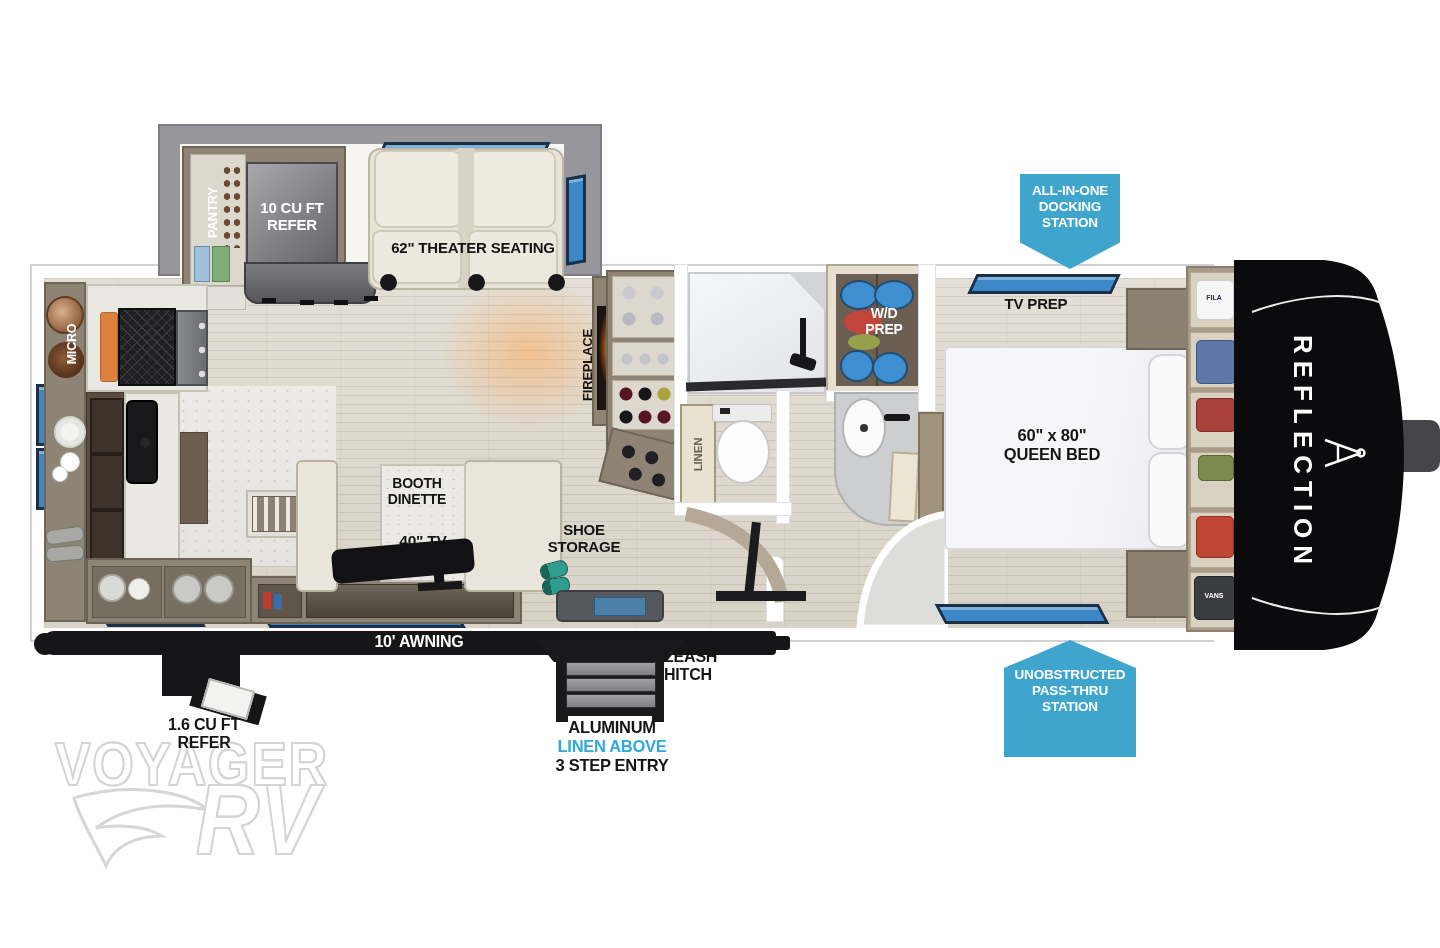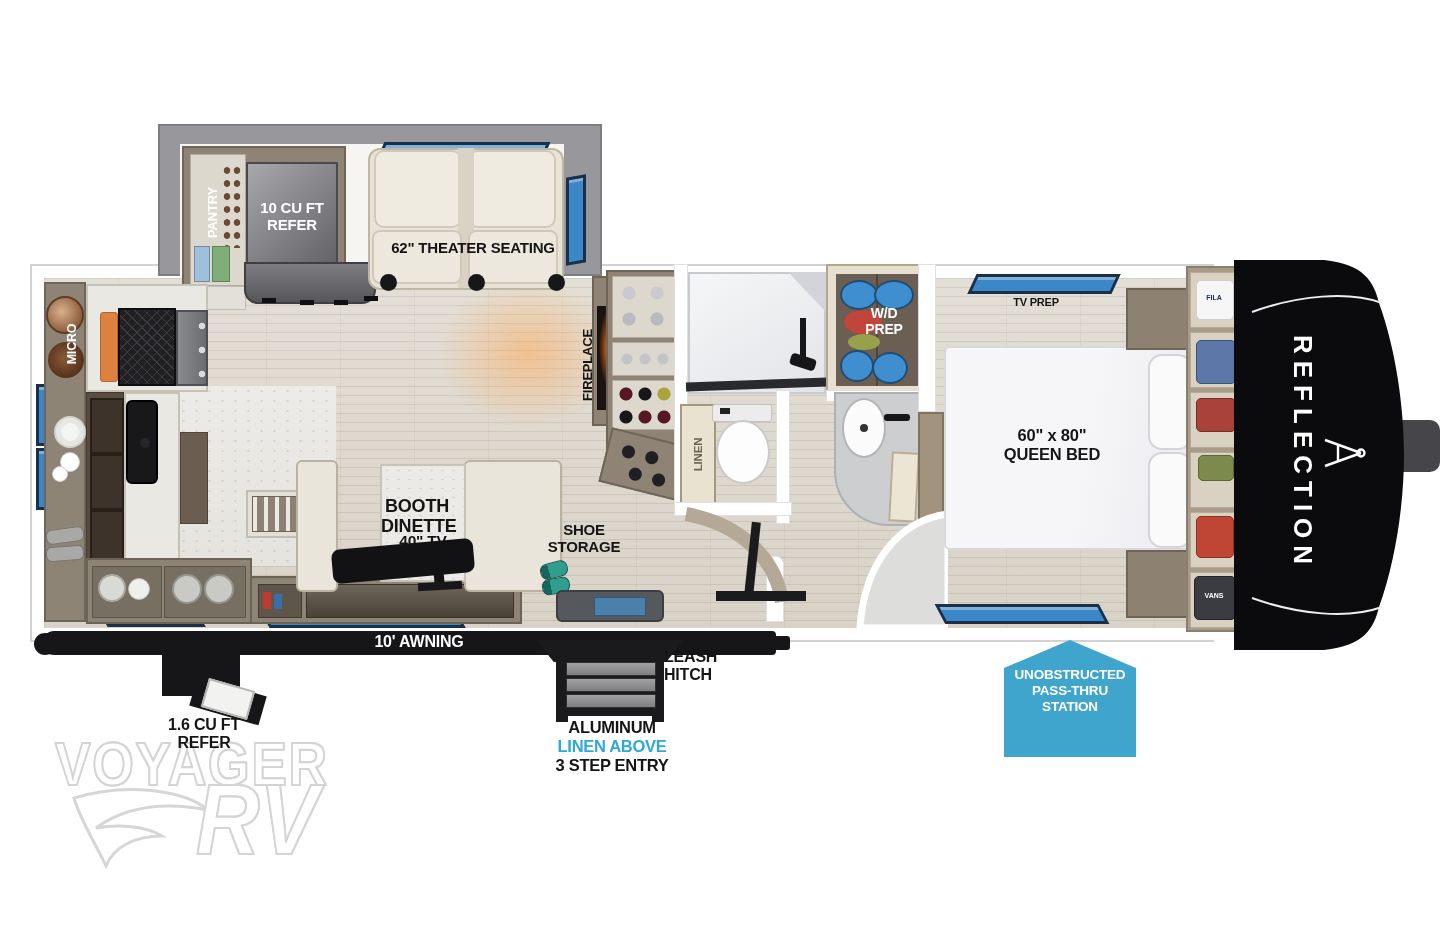--- a/index.html
+++ b/index.html
@@ -116,21 +116,21 @@
      border-radius:0 0 0 55px;}
   .sink-oval{left:842px;top:398px;width:44px;height:60px;background:#fbfbfb;border:2px solid #b5b5b5;border-radius:50%;}
   .sink-drain{left:860px;top:424px;width:8px;height:8px;background:#333;border-radius:50%;}
   .faucet{left:884px;top:414px;width:26px;height:7px;background:#17171a;border-radius:3px;}
   .van-door{left:890px;top:452px;width:28px;height:70px;background:#ece5d3;border:2px solid #b9ae94;transform:rotate(3deg);}
   
   .bed-wall-top{left:918px;top:264px;width:18px;height:148px;}
   .slide-door{left:918px;top:412px;width:26px;height:132px;background:#a2937e;border:2px solid #7e7261;}
   .bed-win-top{left:972px;top:274px;width:144px;height:20px;transform:skewX(-25deg);}
   .bed-win-bottom{left:940px;top:604px;width:164px;height:20px;transform:skewX(28deg);}
-  .tvprep-lbl{left:996px;top:296px;width:80px;height:18px;font-size:11px;}
+  .tvprep-lbl{left:996px;top:296px;width:80px;height:18px;font-size:15px;}
   .queen-bed{left:944px;top:346px;width:248px;height:204px;border:2px solid #d9d9dd;border-radius:6px;
      background:linear-gradient(100deg,#f6f6f8 55%,#ebebf0);}
   .bed-lbl{left:988px;top:426px;width:128px;height:46px;font-size:16.5px;}
   .pillow{position:absolute;width:40px;height:92px;background:#fafafa;border:2px solid #d5d5d9;border-radius:14px;}
   .nstand{position:absolute;width:64px;background:#8d8272;border:2px solid #6e6557;}
   .front-wall-strip{left:1214px;top:264px;width:22px;height:378px;background:#fff;}
   .wardrobe{left:1186px;top:266px;width:56px;height:366px;background:#a89c89;border:2px solid #8a7f6c;}
   .cubby{position:absolute;left:1190px;width:48px;height:54px;background:#d9d2c2;border:1px solid #b5ab97;}
   .citem{position:absolute;border-radius:5px;}
   .brand-lbl{position:absolute;font-size:7px;font-weight:bold;text-align:center;}
@@ -176,21 +176,21 @@
   .con-bottle-b{left:274px;top:594px;width:8px;height:15px;background:#3a6ea8;}
   .con-glass-m{left:306px;top:584px;width:208px;height:34px;background:linear-gradient(#6e665a,#4a4238);border:1px solid #3a332b;}
   .utensil-box{left:246px;top:490px;width:58px;height:48px;background:#e3e0da;border:2px solid #c2bdb2;}
   .utensil-int{left:252px;top:496px;width:46px;height:36px;background:
      repeating-linear-gradient(90deg,#ece9e2 0 4px, transparent 4px 11px),#8d8074;border:1px solid #6e6254;}
   
   .bench{position:absolute;top:460px;height:128px;background:#e9e5da;border:2px solid #b9b2a0;border-radius:6px;}
   .bench-l{left:296px;width:38px;} .bench-r{left:464px;width:94px;}
   .din-table{left:380px;top:464px;width:86px;height:118px;border:2px solid #c7c3ba;background:
      radial-gradient(rgba(150,150,145,.25) 1px, transparent 1.3px) 0 0/11px 9px,#eceae6;}
-  .din-lbl{left:381px;top:496px;width:72px;height:44px;font-size:18px;}
+  .din-lbl{left:381px;top:476px;width:72px;height:44px;font-size:14px;}
   .tv40-lbl{left:386px;top:532px;width:74px;height:18px;font-size:15.5px;}
   .tv-bar{left:332px;top:544px;width:142px;height:34px;background:#121214;border-radius:8px;transform:rotate(-5deg);}
   .tv-stand{left:434px;top:566px;width:10px;height:22px;background:#121214;transform:rotate(-5deg);}
   .tv-base{left:418px;top:582px;width:44px;height:8px;background:#17171a;transform:rotate(-3deg);}
   
   .shoe-lbl{left:546px;top:522px;width:76px;height:38px;font-size:15px;}
   .shoe{position:absolute;width:26px;height:14px;background:linear-gradient(90deg,#17665c 0 30%,#2e9e8f 30%);
      border:1px solid #14554c;border-radius:7px;}
   .doormat{left:556px;top:590px;width:108px;height:32px;background:#55585c;border:2px solid #3c3f42;border-radius:6px;}
   .doormat-in{left:594px;top:597px;width:52px;height:19px;background:#4b80ab;border:1px solid #2e5a80;}
@@ -439,20 +439,23 @@
   <div class="step-lbl" style="top:737px;color:#2fa8dc;">LINEN ABOVE</div>
   <div class="step-lbl" style="top:756px;color:#151515;">3 STEP ENTRY</div>
   <div class="lbl leash-lbl">LEASH
 HITCH</div>
   <div class="a extref-black"></div>
   <div class="a extref-angle"></div>
   <div class="a extref-white"></div>
   <div class="lbl extref-lbl">1.6 CU FT
 REFER</div>
 
+  <div class="badge badge-dock">ALL-IN-ONE
+DOCKING
+STATION</div>
   <div class="badge badge-pass">UNOBSTRUCTED
 PASS-THRU
 STATION</div>
 
   <div class="a hitch-pin"></div>
   <div class="a cap-svg">
     <svg width="200" height="414" viewBox="0 0 200 414">
       <path d="M10,12 L100,12 C140,16 150,34 155,55 C172,102 180,160 180,207 C180,254 172,312 155,359 C150,380 140,398 100,402 L10,402 Z" fill="#0b0b0e"></path>
       <path d="M28,64 C75,47 125,43 158,55" stroke="#ededed" stroke-width="2" fill="none"></path>
       <path d="M28,350 C75,367 125,371 158,359" stroke="#ededed" stroke-width="2" fill="none"></path>

